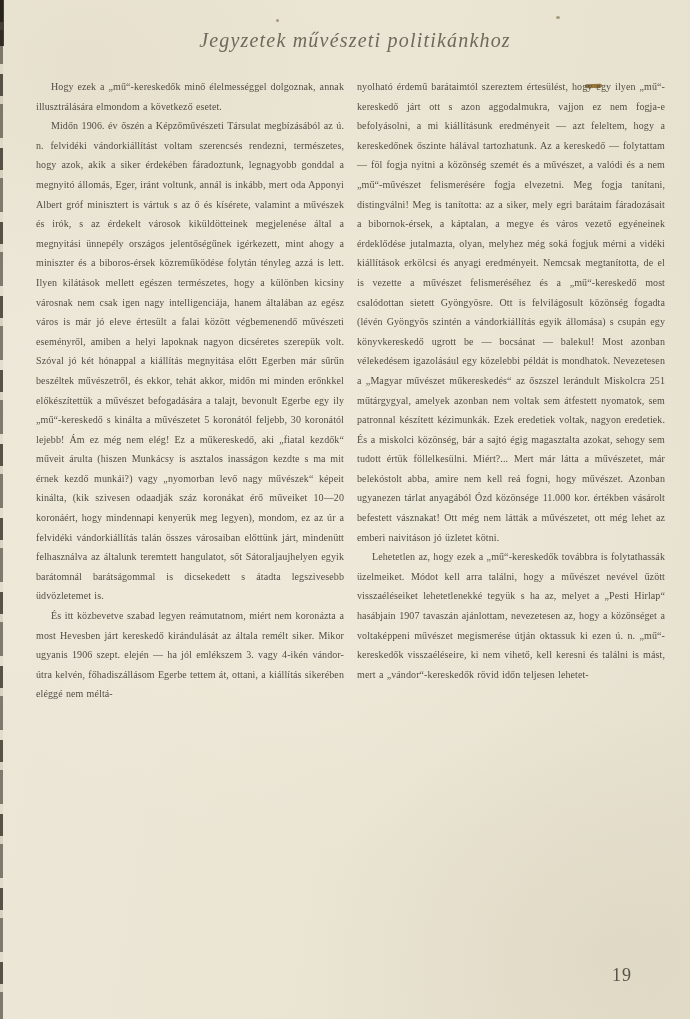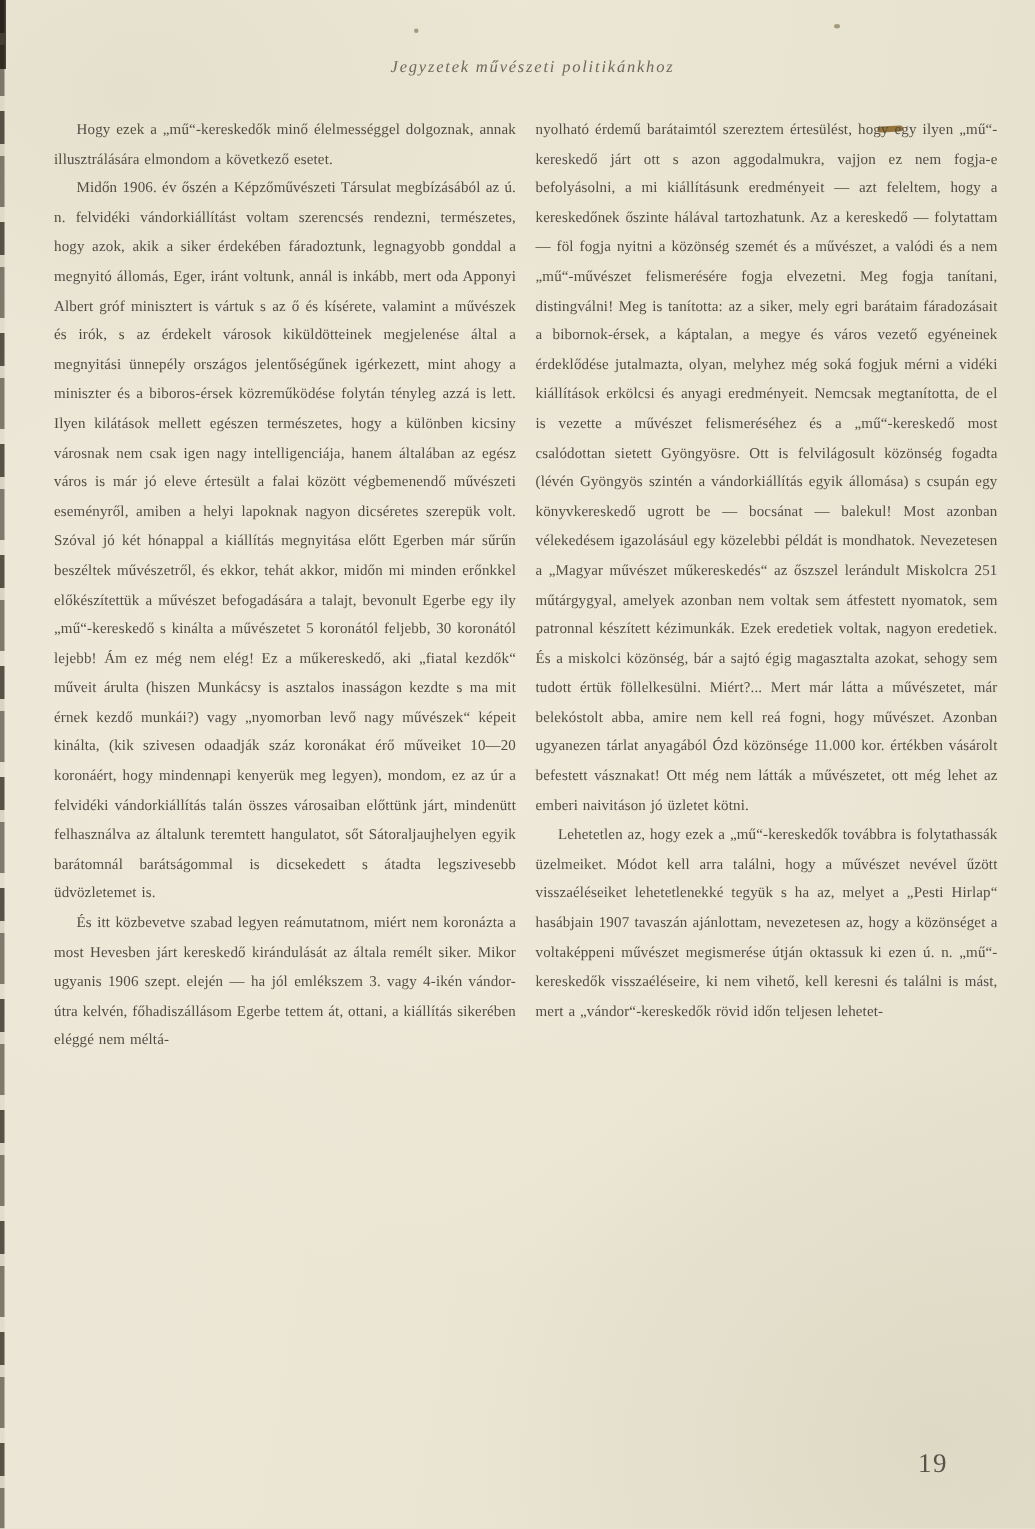--- a/index.html
+++ b/index.html
@@ -31,22 +31,22 @@
   .ink-dash{
     position:absolute;left:585px;top:84px;width:17px;height:4px;
     background:#8d682a;border-radius:2px;transform:rotate(-3deg);opacity:.9;
   }
   .speck{position:absolute;width:3px;height:3px;border-radius:50%;background:rgba(110,92,56,0.55);}
   .speck.s1{left:276px;top:19px;}
   .speck.s2{left:556px;top:16px;width:4px;height:3px;}
   .speck.s3{left:141px;top:519px;width:2px;height:2px;}
   
   .running-head{
-    position:absolute;top:39px;left:40px;width:630px;
-    text-align:center;font-style:italic;font-size:11px;
+    position:absolute;top:29px;left:40px;width:630px;
+    text-align:center;font-style:italic;font-size:20px;
     letter-spacing:1.2px;color:#6e695c;
   }
   
   .columns{
     position:absolute;top:77px;left:36px;width:630px;
     display:flex;gap:13px;
   }
   .col{
     width:308px;text-align:justify;
     font-size:10px;line-height:19.6px;

